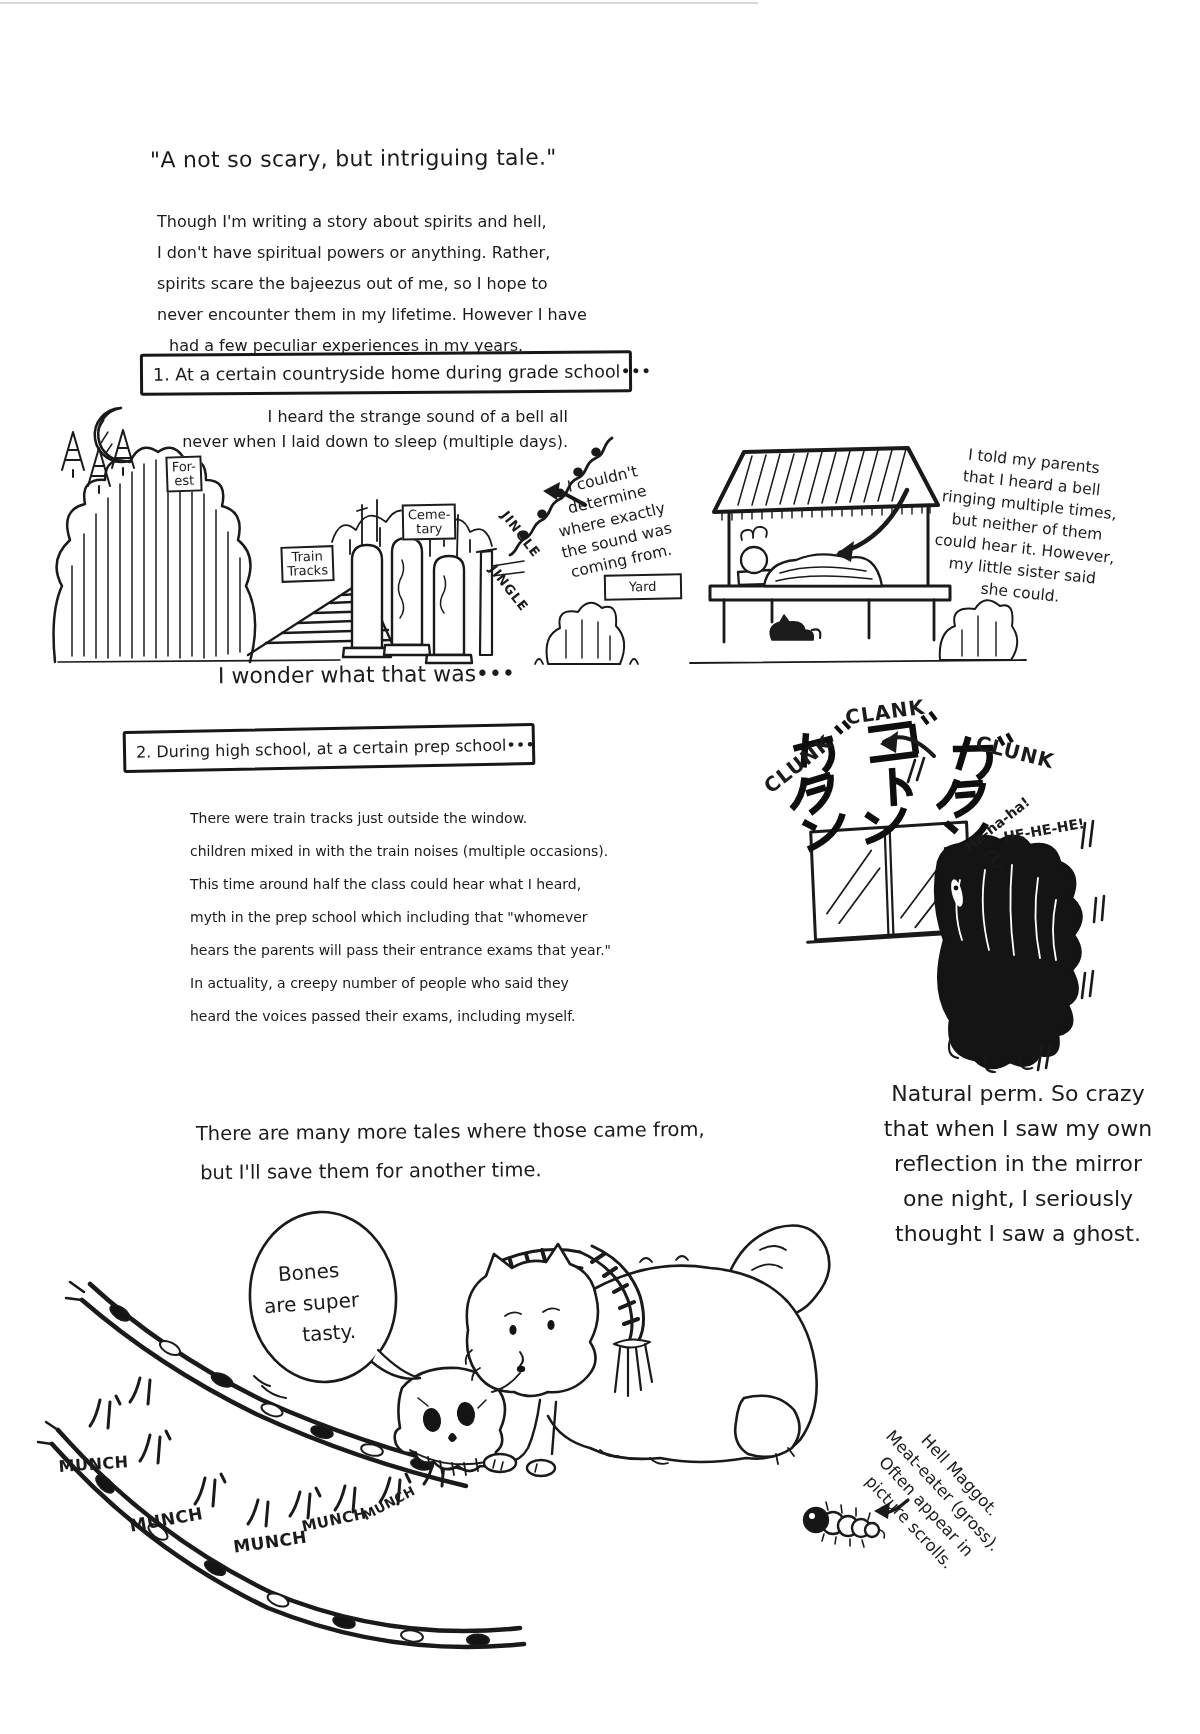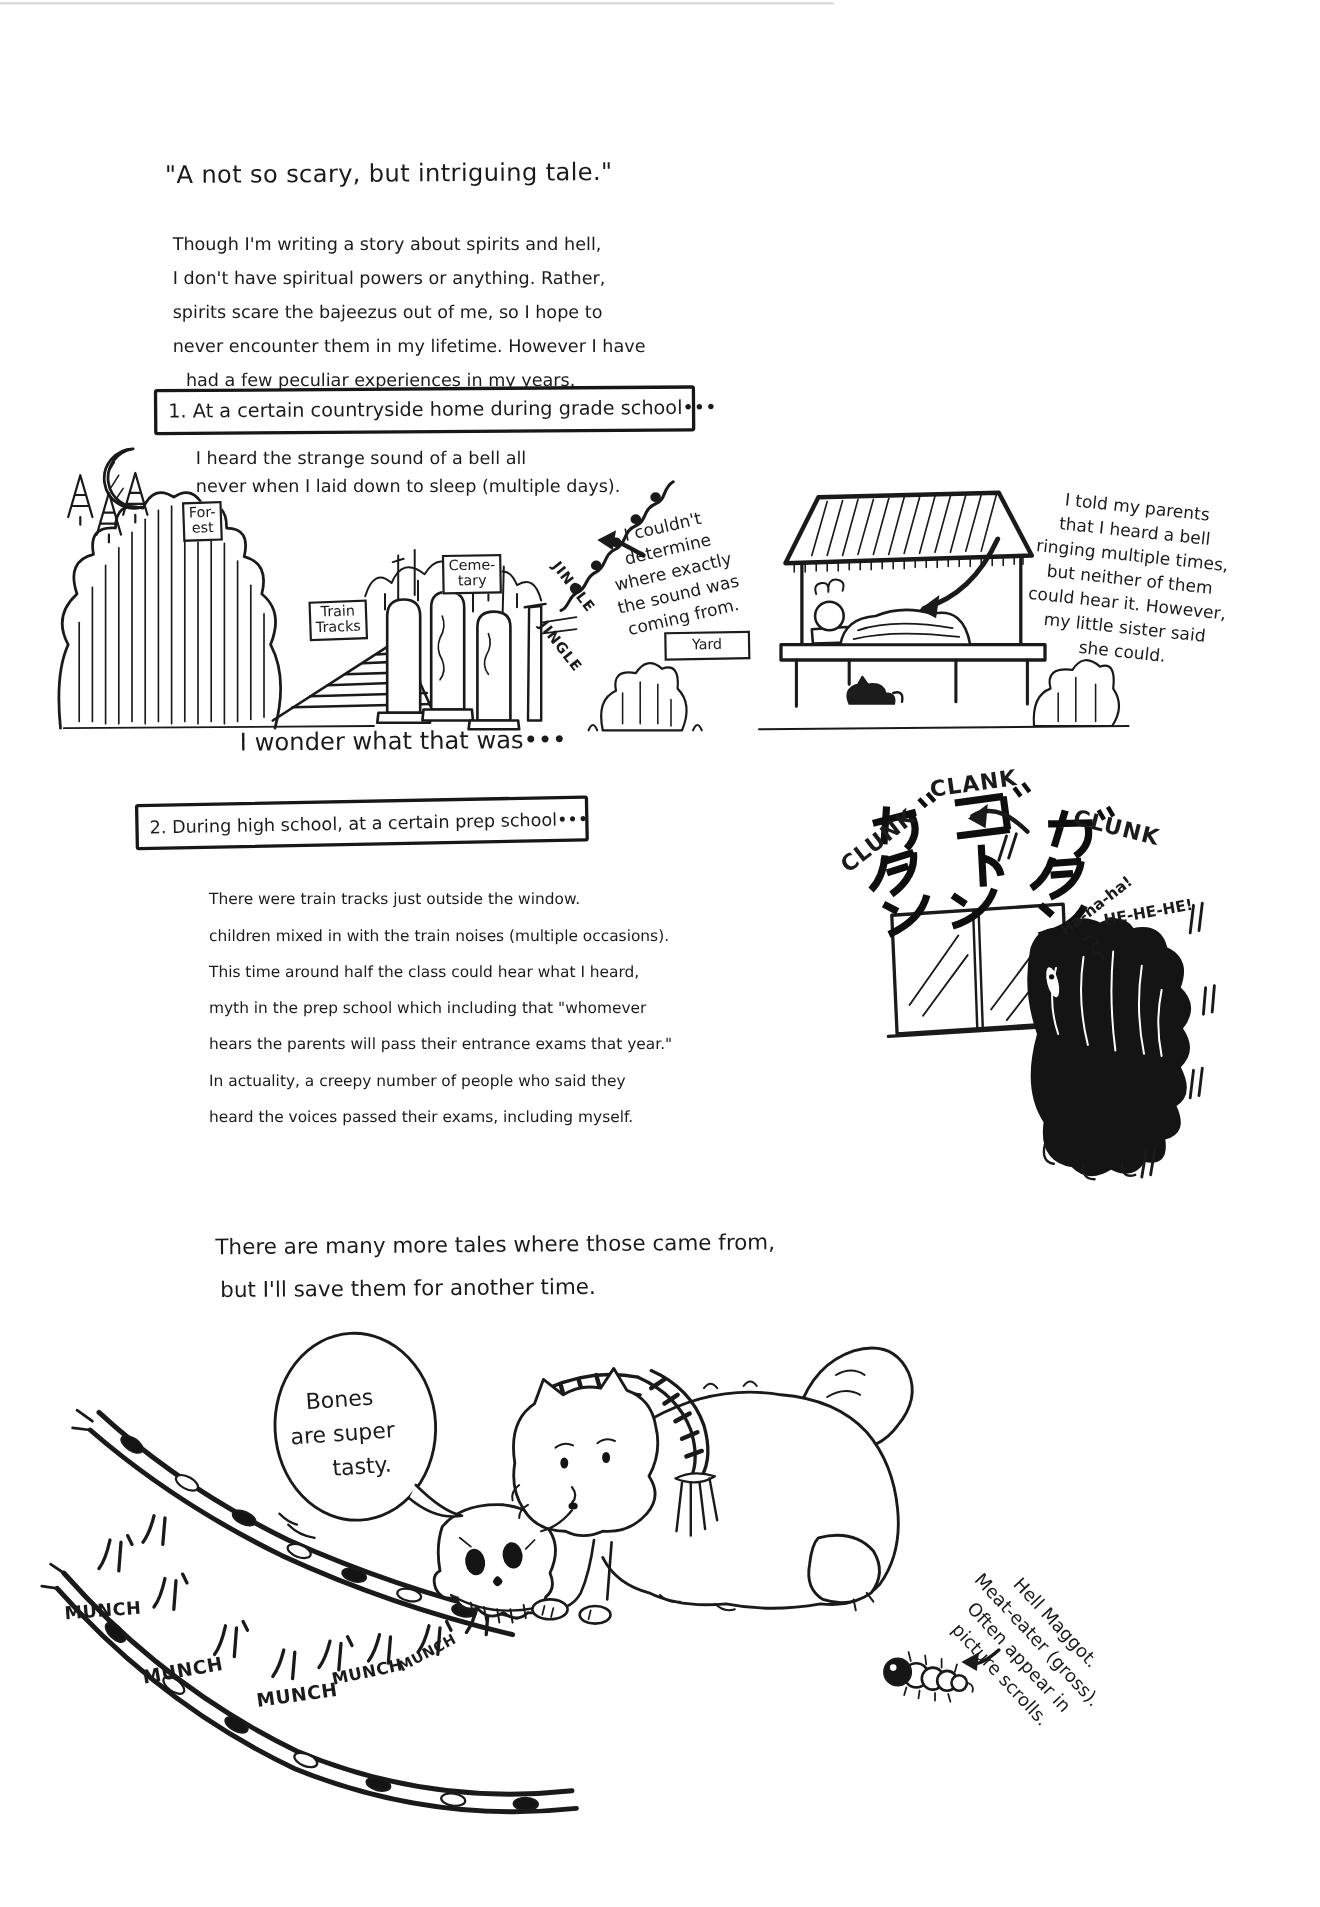--- a/index.html
+++ b/index.html
@@ -12,21 +12,21 @@
   .t{position:absolute;z-index:2;white-space:nowrap;}
   .title{left:150px;top:146px;font-size:22px;letter-spacing:.3px;transform:rotate(-.4deg);}
   .intro{left:157px;top:188px;font-size:16px;line-height:31px;margin-top:18px;}
   .intro div:nth-child(5){padding-left:12px;}
   .hbox{
     border:3.5px solid #171717;border-radius:3px;background:#fff;
     display:flex;align-items:center;padding:0 10px;box-sizing:border-box;
   }
   .box1{left:140px;top:352px;width:492px;height:42px;font-size:17.5px;transform:rotate(-.4deg);}
   .box2{left:123px;top:727px;width:412px;height:42px;font-size:16px;transform:rotate(-1.1deg);}
-  .caption1{left:178px;top:404px;width:390px;text-align:left;font-size:16px;line-height:25px;white-space:nowrap;}
+  .caption1{left:178px;top:404px;width:390px;text-align:right;font-size:16px;line-height:25px;white-space:nowrap;}
   .sign{
     background:#fff;border:2.5px solid #1c1c1c;text-align:center;
     font-size:13px;line-height:14px;padding:2px 4px;z-index:2;position:absolute;
   }
   .jingle{font-size:13px;font-weight:600;letter-spacing:1px;}
   .couldnt{left:549px;top:468px;width:126px;text-align:center;font-size:15.5px;line-height:21px;transform:rotate(-13deg);}
   .parents{left:936px;top:450px;width:182px;text-align:center;font-size:15.5px;line-height:22px;transform:rotate(6deg);}
   .wonder{left:218px;top:662px;font-size:22px;transform:rotate(-.5deg);}
   .sfx{font-weight:700;letter-spacing:1px;font-size:20px;}
   .laugh{font-size:14px;font-weight:600;}
@@ -422,20 +422,27 @@
   <div class="t para2">
     <div>There were train tracks just outside the window.</div>
     <div>children mixed in with the train noises (multiple occasions).</div>
     <div>This time around half the class could hear what I heard,</div>
     <div>myth in the prep school which including that "whomever</div>
     <div>hears the parents will pass their entrance exams that year."</div>
     <div>In actuality, a creepy number of people who said they</div>
     <div>heard the voices passed their exams, including myself.</div>
   </div>
 
+  <div class="t perm">
+    <div>Natural perm. So crazy</div>
+    <div>that when I saw my own</div>
+    <div>reflection in the mirror</div>
+    <div>one night, I seriously</div>
+    <div>thought I saw a ghost.</div>
+  </div>
 
   <div class="t closing">
     <div>There are many more tales where those came from,</div>
     <div>but I'll save them for another time.</div>
   </div>
 
   <div class="t bubbletext">
     <div>Bones</div>
     <div>are super</div>
     <div>tasty.</div>

